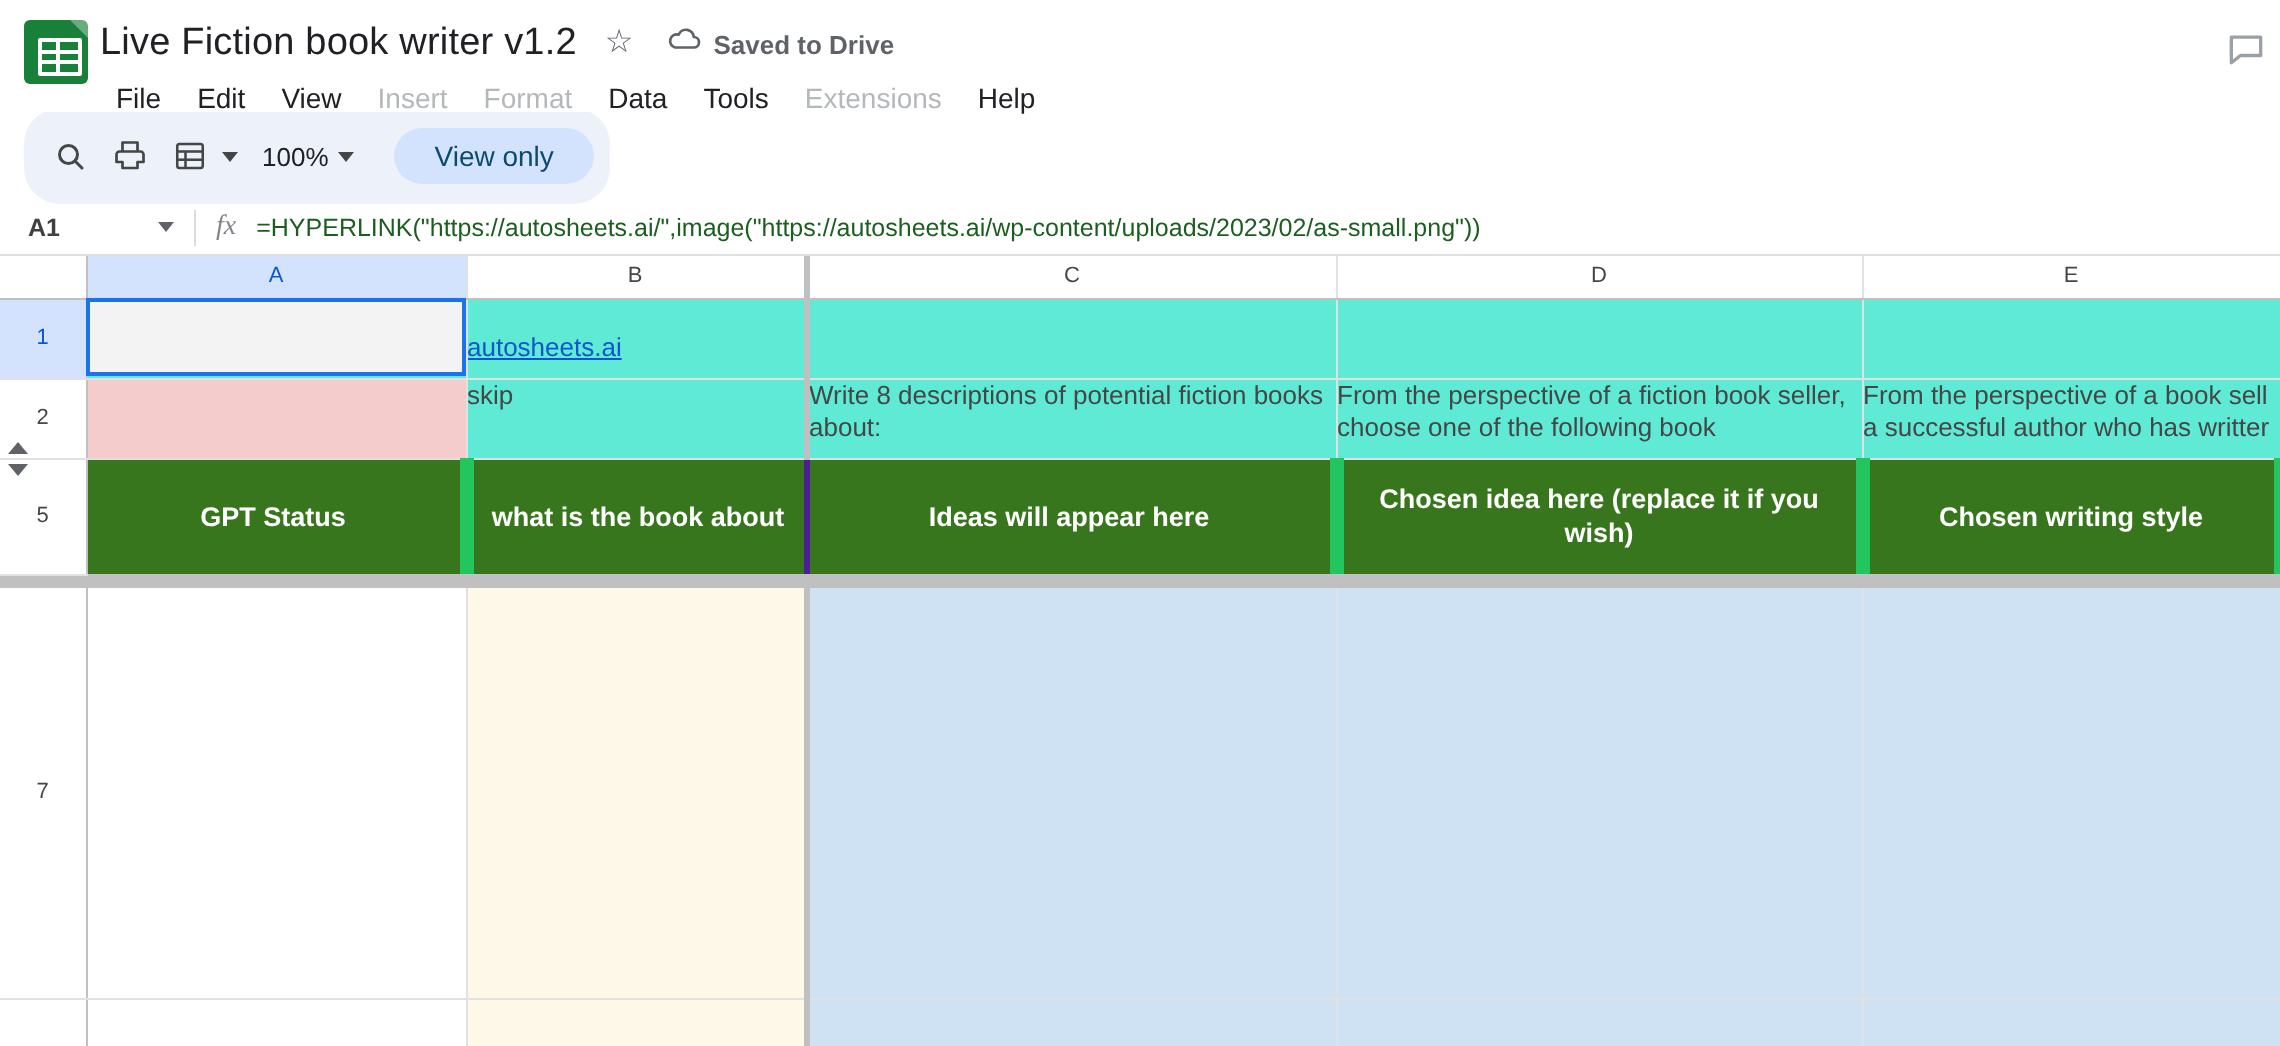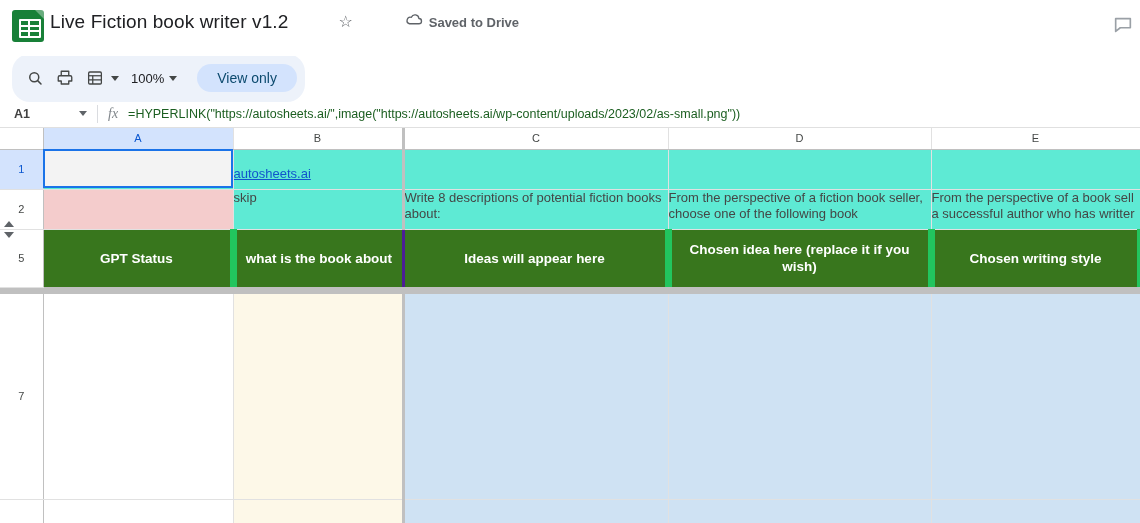--- a/index.html
+++ b/index.html
@@ -44,21 +44,21 @@
   .doc-icon::before {
     content:"";
     position:absolute;
     right:0; top:0;
     width:0; height:0;
     border-left:9px solid transparent;
     border-top:9px solid #ffffff;
     opacity:.35;
   }
   .title-block { display: flex; flex-direction: column; padding-top: 2px; }
-  .title-row { display: flex; align-items: center; height: 28px; gap: 36px; }
+  .title-row { display: flex; align-items: center; height: 28px; }
   .doc-title {
     font-size: 19px;
     color: #202124;
     letter-spacing: .1px;
     white-space: nowrap;
   }
   .star-icon {
     margin-left: 14px;
     font-size: 16px;
     color: #5f6368;
@@ -333,20 +333,31 @@
       <span class="doc-title">Live Fiction book writer v1.2</span>
       <span class="star-icon">☆</span>
       <span class="cloud-wrap">
         <span class="cloud-icon">
           <svg width="18" height="18" viewBox="0 0 24 24" fill="none" stroke="#5f6368" stroke-width="1.8" stroke-linecap="round" stroke-linejoin="round">
             <path d="M18.5 17a3.5 3.5 0 0 0 0-7 5.2 5.2 0 0 0-10-1.6A4 4 0 0 0 6 17z"></path>
           </svg>
         </span>
         <span class="saved-text">Saved to Drive</span>
       </span>
+    </div>
+    <div class="menubar">
+      <span class="menu-item">File</span>
+      <span class="menu-item">Edit</span>
+      <span class="menu-item">View</span>
+      <span class="menu-item disabled">Insert</span>
+      <span class="menu-item disabled">Format</span>
+      <span class="menu-item">Data</span>
+      <span class="menu-item">Tools</span>
+      <span class="menu-item disabled">Extensions</span>
+      <span class="menu-item">Help</span>
     </div>
   </div>
   <div class="topright-icon">
     <svg width="22" height="22" viewBox="0 0 24 24" fill="none" stroke="#9aa0a6" stroke-width="1.8" stroke-linejoin="round">
       <path d="M4 5h16v10H9l-5 4z"></path>
     </svg>
   </div>
 </div>
 
 <div class="toolbar-wrap">

